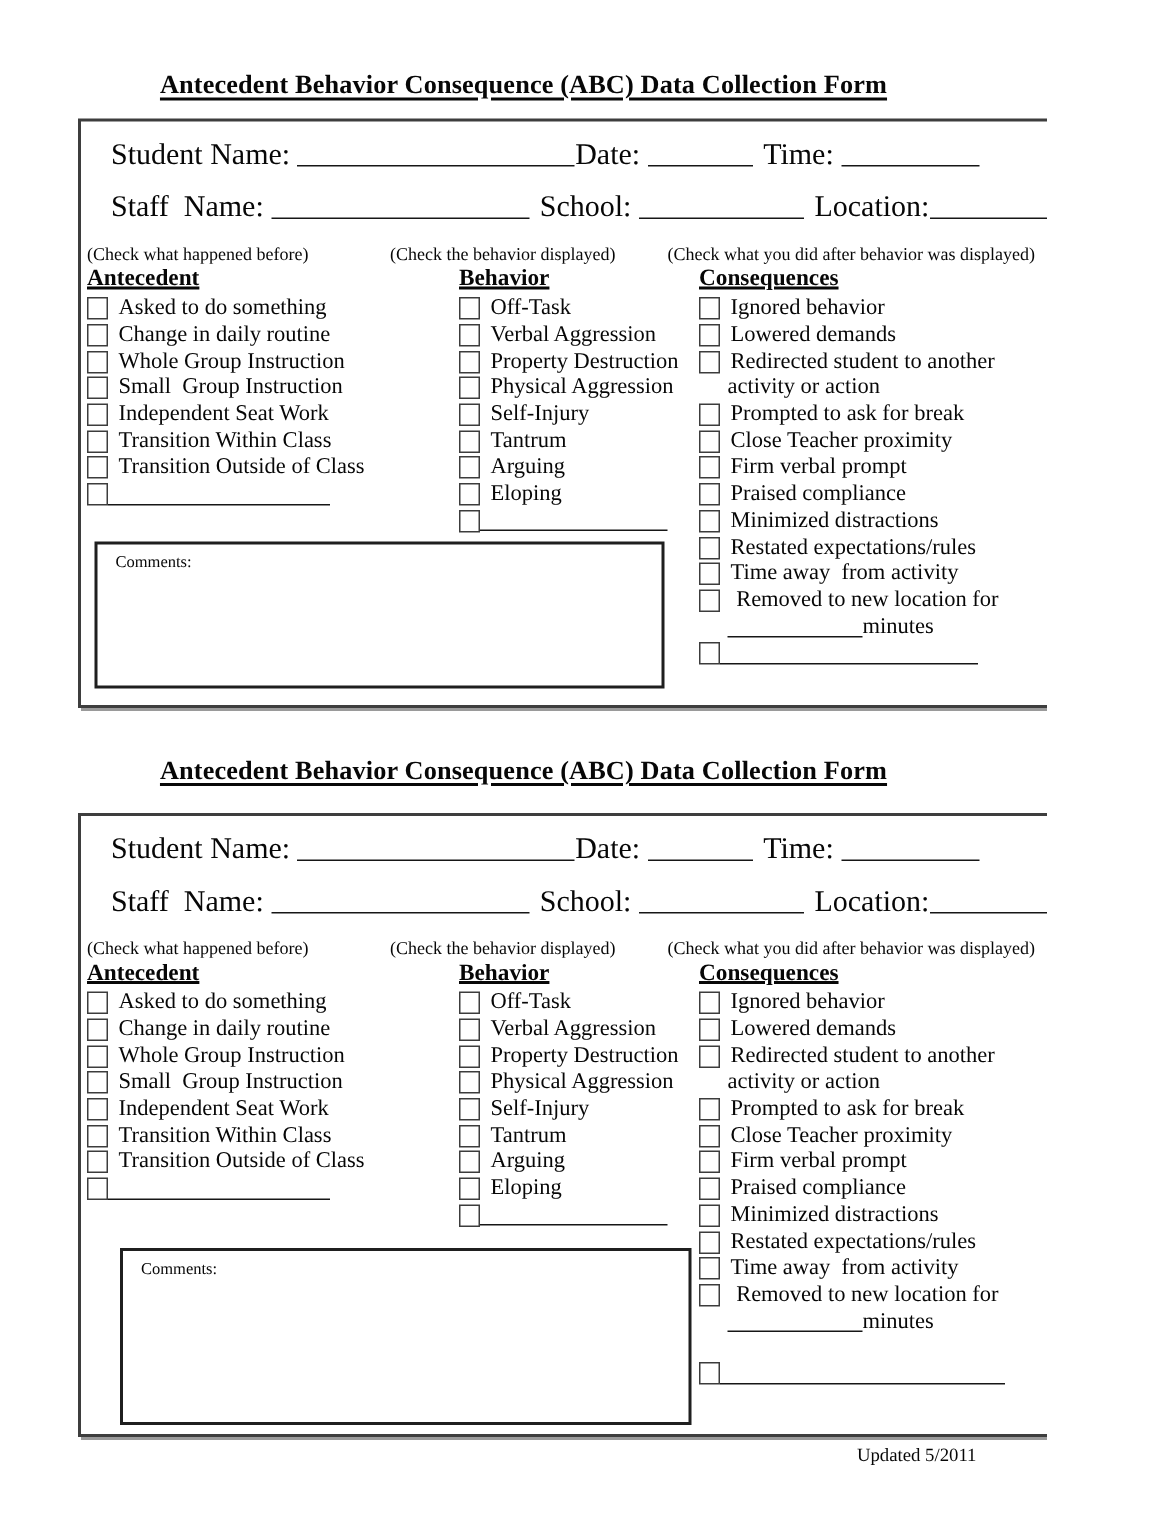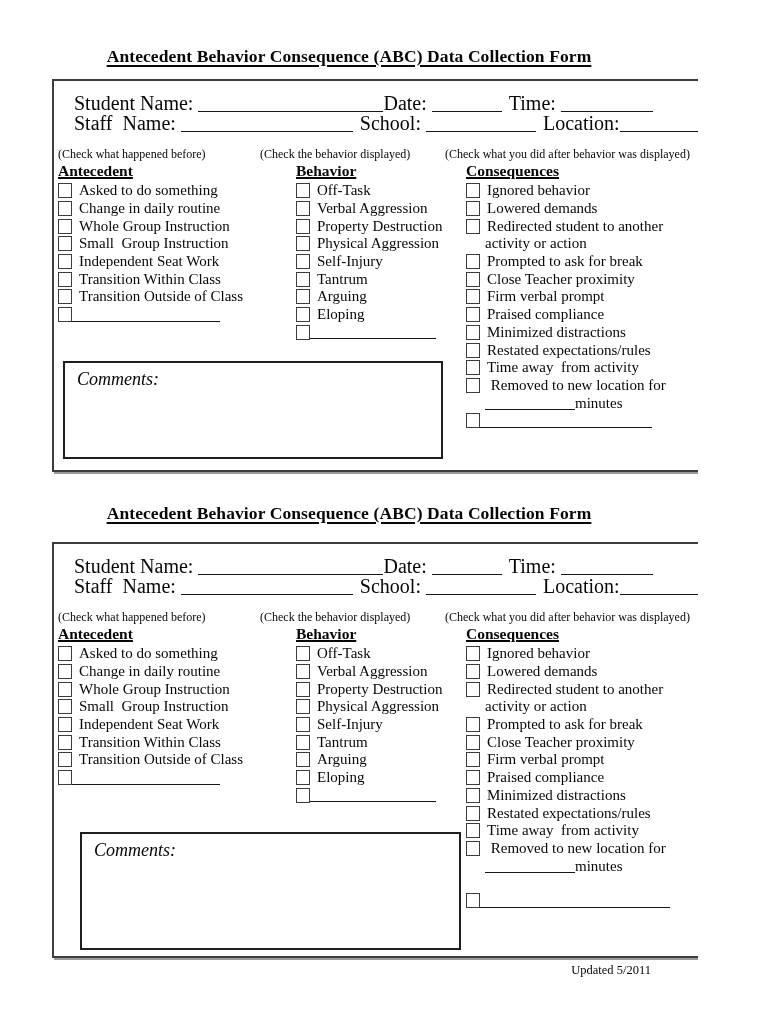--- a/index.html
+++ b/index.html
@@ -35,21 +35,21 @@
     background:#ffffff;
   }
   .sheet--2{height:416px;margin-top:19px;}
   .frow{
     margin-left:20px;
     font-size:20px;
     line-height:20px;
     white-space:pre;
   }
   .frow1{padding-top:12px;}
-  .frow2{}
+  .frow2{margin-top:15px;}
   .blank{
     display:inline-block;
     border-bottom:1.5px solid #161616;
     height:13px;
     vertical-align:-2px;
   }
   .frow .blank{margin-left:5px;}
   .bl-student{width:185px;margin-right:0;}
   .bl-date{width:70px;}
   .bl-time{width:92px;}
@@ -63,21 +63,21 @@
   .col-b{left:206px;width:185px;}
   .col-c{left:391px;width:292px;}
   .hint{font-size:12px;line-height:14px;white-space:pre;}
   .col-head{
     display:inline-block;
     font-size:15.5px;font-weight:bold;line-height:17px;
     margin-top:1px;
     text-decoration:underline;
     text-decoration-thickness:1.5px;
   }
-  .col-b .col-head,.col-b .items{margin-left:36px;font-family:Liberation Serif, serif;}
+  .col-b .col-head,.col-b .items{margin-left:46px;font-family:Liberation Serif, serif;}
   .col-c .col-head,.col-c .items{margin-left:21px;}
   .items{margin-top:2px;}
   .item{
     display:flex;align-items:center;
     height:17.7px;
     font-size:15px;
   }
   .cb{
     width:12px;height:13px;flex:none;
     border:1.6px solid #3c3c3c;
@@ -89,24 +89,23 @@
   .bl-item-a{width:148px;}
   .bl-item-b{width:126px;}
   .bl-final{width:172px;}
   .cont-line{margin-left:19px;}
   .bl-minutes{width:90px;margin-right:0;}
   .comments{
     position:absolute;
     box-sizing:border-box;
     border:2px solid #1f1f1f;
     left:9px;top:280px;width:380px;height:98px;
-    font-size:18px;
+    font-size:11px;
     padding:6px 3px 0 12px;
     background:#fff;
-    font-style:italic;
   }
   .sheet--2 .comments{left:26px;top:288px;width:381px;height:118px;}
   .sheet--2 .final-row{margin-top:17px;}
   .sheet--2 .bl-final{width:190px;}
   .footer{
     margin-top:5px;
     text-align:right;
     padding-right:47px;
     font-size:12.5px;
     line-height:15px;

